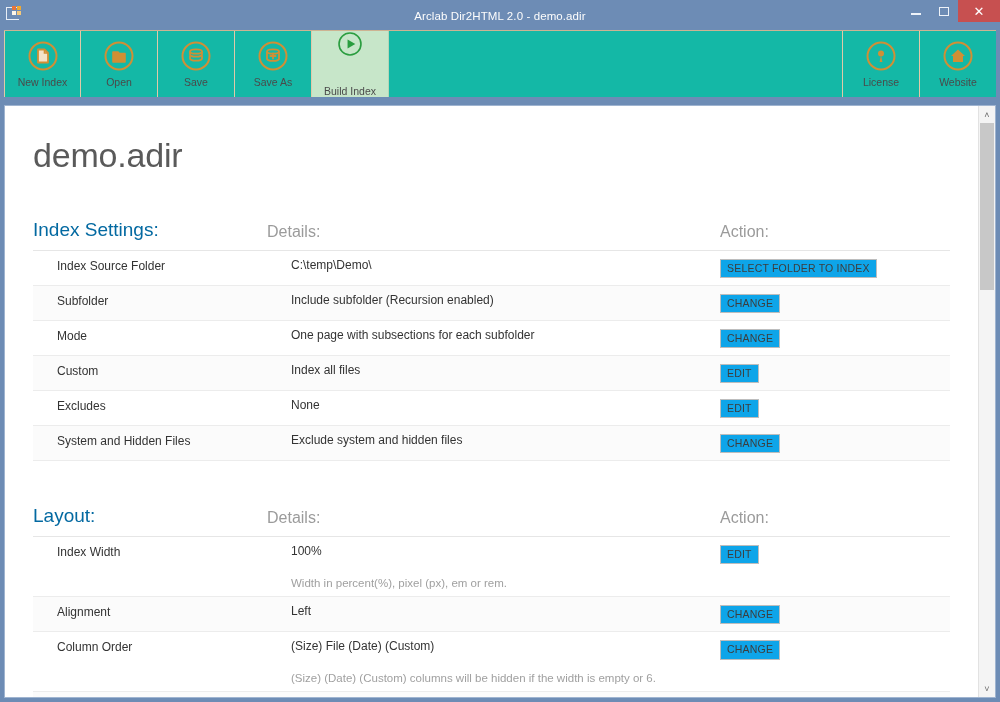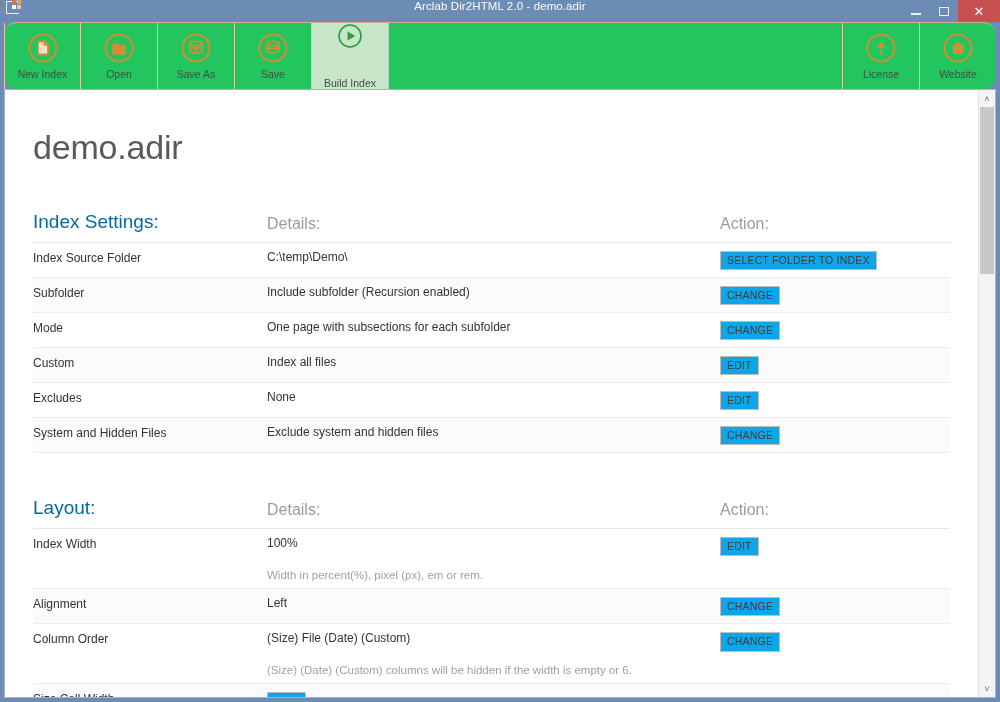--- a/index.html
+++ b/index.html
@@ -20,21 +20,21 @@
     display: flex;
     flex-direction: column;
     position: relative;
   }
 
   
   .titlebar {
     height: 22px;
     background: #6d8cb5;
     display: flex;
-    align-items: flex-start;
+    align-items: flex-end;
     position: relative;
     flex: 0 0 22px;
   }
   .app-icon {
     width: 16px; height: 16px;
     margin-left: 6px;
     position: relative;
   }
   .app-icon .bracket {
     position: absolute;
@@ -82,26 +82,25 @@
     font-size: 13px;
     font-family: "Liberation Sans", sans-serif;
   }
   .min-glyph { width: 10px; height: 1.5px; background: #eef3f9; margin-top: 6px; }
   .max-glyph { width: 10px; height: 9px; border: 1.5px solid #eef3f9; }
 
   
   .toolbar {
     flex: 0 0 67px;
     height: 67px;
-    background: #22c55e;
+    background: #14b8a6;
     display: flex;
     align-items: stretch;
-    margin: 0 4px;
+    margin: 8px 4px;
     border-top: 1px solid #cdb392;
-    border-radius: 13px;
   }
   .tb-btn {
     width: 77px;
     display: flex;
     flex-direction: column;
     align-items: center;
     justify-content: center;
     border-right: 1px solid #e0c9a8;
     gap: 4px;
     cursor: default;
@@ -122,21 +121,21 @@
     display: flex;
     margin: 0 4px 4px 4px;
     background: #ffffff;
     border: 1px solid #9fb4d0;
     overflow: hidden;
     position: relative;
   }
   .page {
     flex: 1 1 auto;
     overflow: hidden;
-    padding: 12px 28px 0 28px;
+    padding: 4px 28px 0 28px;
     background: #ffffff;
   }
 
   .page-title {
     font-size: 34px;
     font-weight: 300;
     color: #5a5a5a;
     margin-top: 26px;
     margin-bottom: 0;
     letter-spacing: -0.2px;
@@ -173,20 +172,21 @@
     padding: 7px 0 7px 0;
     min-height: 28px;
   }
   .row.alt { background: #fbfbfb; }
 
   .cell-name {
     flex: 0 0 234px;
     font-size: 12px;
     color: #333333;
     padding-top: 1px;
+    margin-left: 24px;
   }
   .cell-details {
     flex: 1 1 auto;
     font-size: 12px;
     color: #333333;
     padding-right: 10px;
   }
   .cell-details .sub {
     display: block;
     color: #a0a0a0;
@@ -283,34 +283,34 @@
         <circle cx="16" cy="16" r="13.5" fill="none" stroke="#d18f35" stroke-width="2"></circle>
         <path d="M10 12 h5 l1.4 1.6 H22 v8.4 H10 z" fill="#d18f35" stroke="#d18f35" stroke-width="1.6" stroke-linejoin="round"></path>
       </svg>
       <div class="tb-label">Open</div>
     </div>
 
     <div class="tb-btn">
       <svg class="tb-icon" viewBox="0 0 32 32">
         <circle cx="16" cy="16" r="13.5" fill="none" stroke="#d18f35" stroke-width="2"></circle>
         <ellipse cx="16" cy="11.5" rx="6" ry="2.2" fill="none" stroke="#d18f35" stroke-width="1.8"></ellipse>
+        <path d="M10 11.5 v3 c0 1.2 2.7 2.2 6 2.2 s6-1 6-2.2 v-3" fill="none" stroke="#d18f35" stroke-width="1.8"></path>
+        <path d="M10 15.5 v3 c0 1.2 2.7 2.2 6 2.2 s6-1 6-2.2 v-3" fill="none" stroke="#d18f35" stroke-width="1.8"></path>
+      </svg>
+      <div class="tb-label">Save</div>
+    </div>
+
+    <div class="tb-btn">
+      <svg class="tb-icon" viewBox="0 0 32 32">
+        <circle cx="16" cy="16" r="13.5" fill="none" stroke="#d18f35" stroke-width="2"></circle>
+        <ellipse cx="16" cy="11.5" rx="6" ry="2.2" fill="none" stroke="#d18f35" stroke-width="1.8"></ellipse>
         <path d="M10 11.5 v7.2 c0 1.2 2.7 2.2 6 2.2 s6-1 6-2.2 v-7.2" fill="none" stroke="#d18f35" stroke-width="1.8"></path>
         <path d="M16 13.4 v5.2 M13.4 16 h5.2" stroke="#d18f35" stroke-width="1.8" stroke-linecap="round"></path>
       </svg>
       <div class="tb-label">Save As</div>
-    </div>
-
-    <div class="tb-btn">
-      <svg class="tb-icon" viewBox="0 0 32 32">
-        <circle cx="16" cy="16" r="13.5" fill="none" stroke="#d18f35" stroke-width="2"></circle>
-        <ellipse cx="16" cy="11.5" rx="6" ry="2.2" fill="none" stroke="#d18f35" stroke-width="1.8"></ellipse>
-        <path d="M10 11.5 v3 c0 1.2 2.7 2.2 6 2.2 s6-1 6-2.2 v-3" fill="none" stroke="#d18f35" stroke-width="1.8"></path>
-        <path d="M10 15.5 v3 c0 1.2 2.7 2.2 6 2.2 s6-1 6-2.2 v-3" fill="none" stroke="#d18f35" stroke-width="1.8"></path>
-      </svg>
-      <div class="tb-label">Save</div>
     </div>
 
     <div class="tb-btn highlight">
       <svg class="tb-icon" viewBox="0 0 32 32">
         <circle cx="16" cy="16" r="13.5" fill="none" stroke="#2a9d3f" stroke-width="2"></circle>
         <path d="M13 10.5 L22.5 16 L13 21.5 z" fill="#2a9d3f"></path>
       </svg>
       <div class="tb-label">Build Index</div>
     </div>
 

